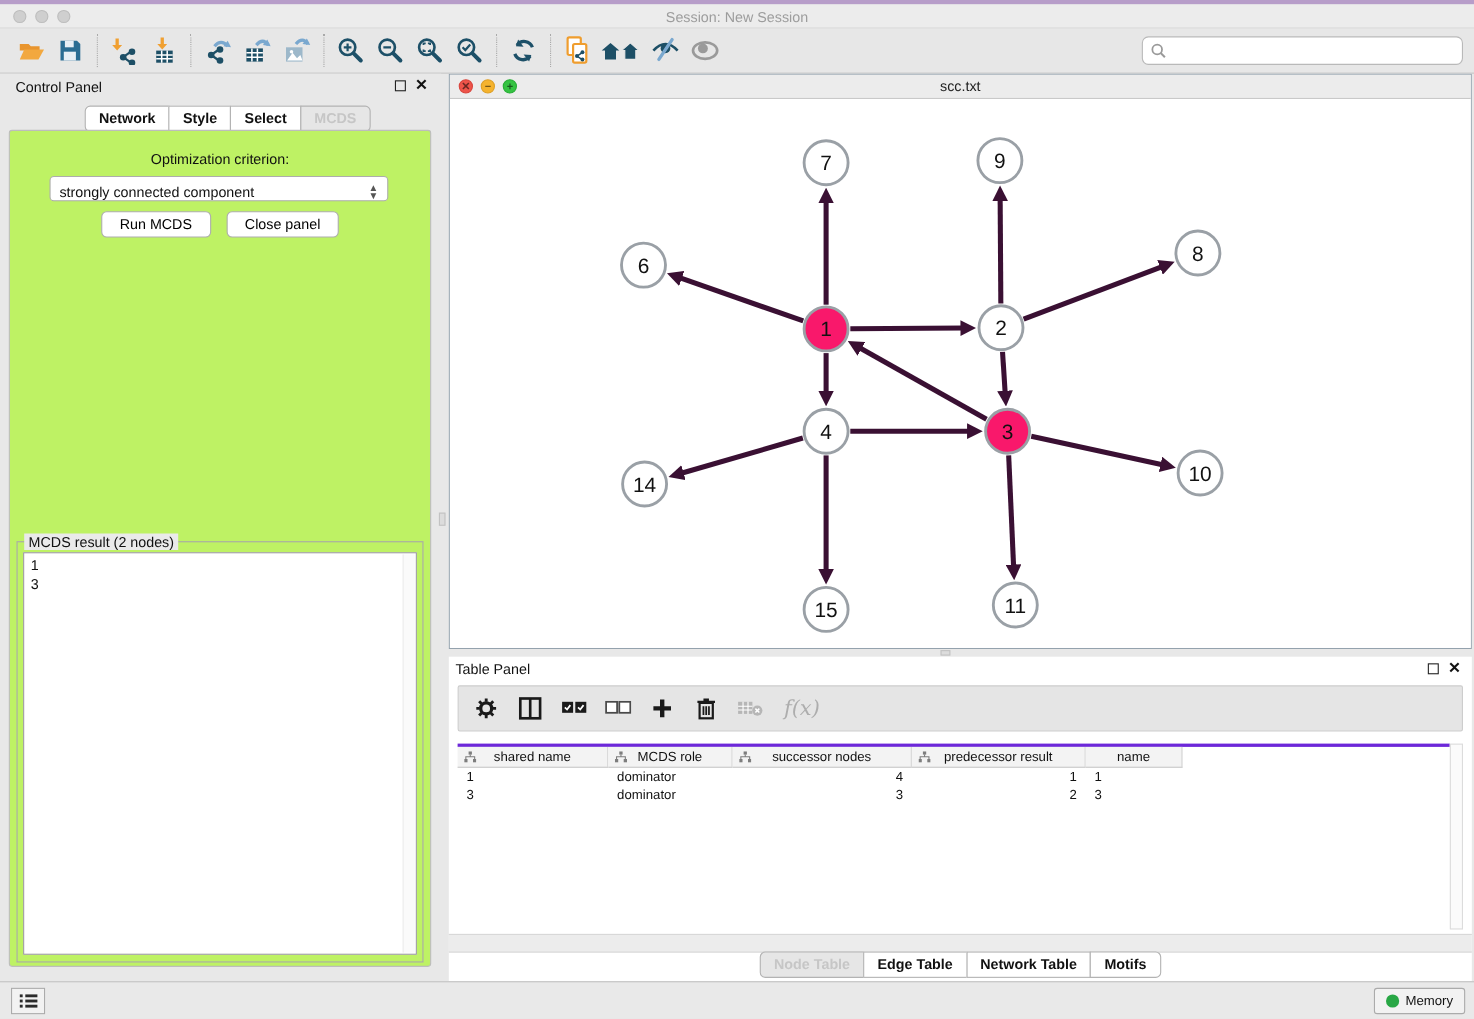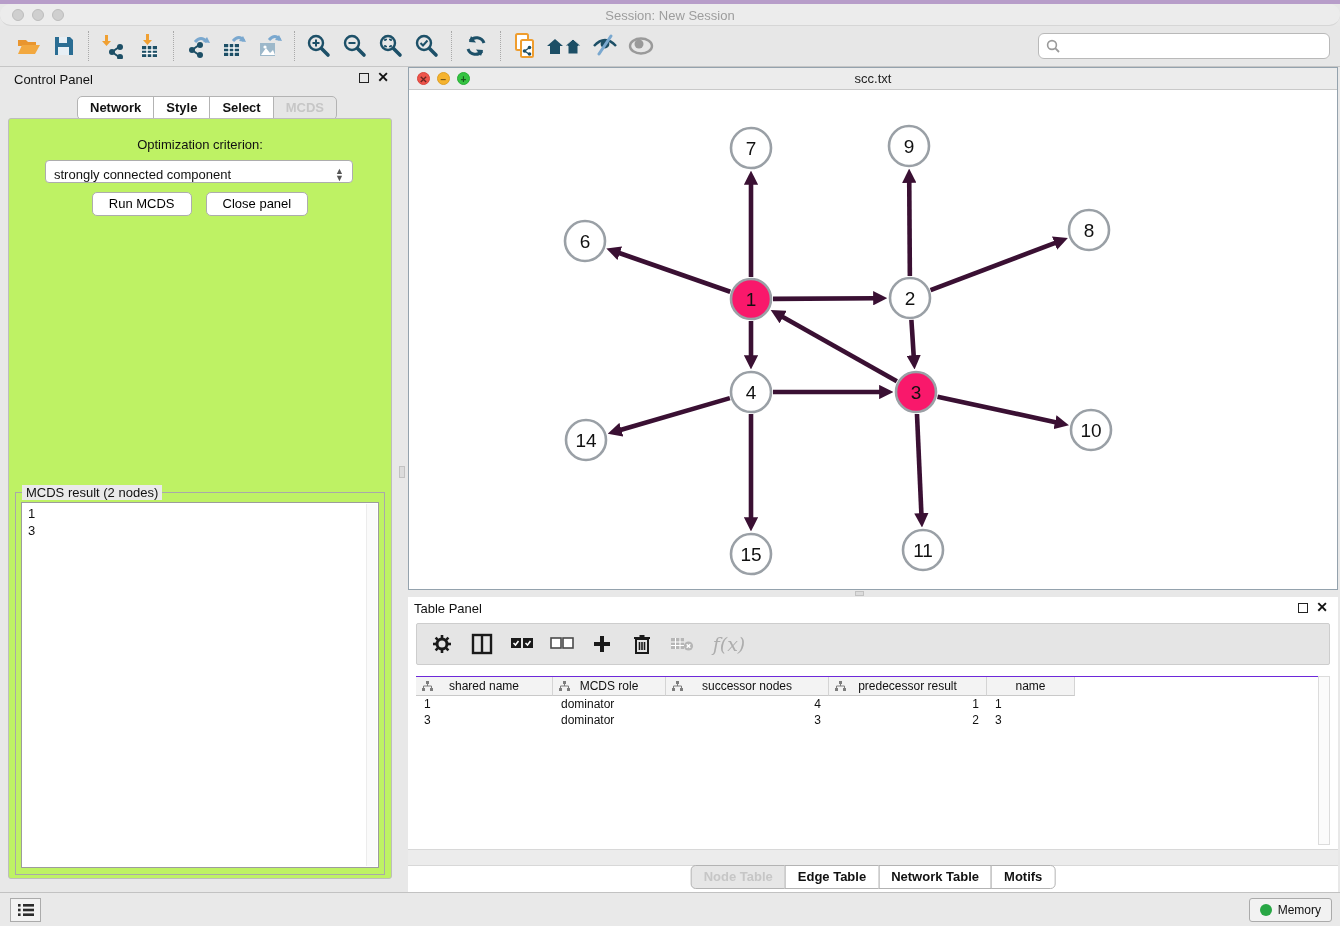--- a/index.html
+++ b/index.html
@@ -1,21 +1,21 @@
 <!DOCTYPE html>
 <html><head>
 <meta charset="utf-8">
 <style>
   * { margin:0; padding:0; box-sizing:border-box; }
   html,body { width:1340px; height:926px; overflow:hidden; }
   body { font-family:"Liberation Sans", sans-serif; background:#e8e8e8; position:relative; font-size:13px; color:#111; }
 
   
   .top-strip { position:absolute; top:0; left:0; width:1340px; height:4px; background:#b79dc9; }
-  .titlebar { position:absolute; top:4px; left:0; width:1340px; height:22px; background:#ececec; border-bottom:1px solid #d6d6d6;border-radius:11px; }
+  .titlebar { position:absolute; top:4px; left:0; width:1340px; height:22px; background:#ececec; border-bottom:1px solid #d6d6d6; }
   .traffic { position:absolute; top:5px; width:12px; height:12px; border-radius:50%; background:#cfcfcf; border:1px solid #bdbdbd; }
   .t1{left:12px} .t2{left:32px} .t3{left:52px}
   .win-title { position:absolute; top:4px; width:100%; text-align:center; color:#9d9d9d; font-size:13px; }
 
   
   .toolbar { position:absolute; top:26px; left:0; width:1340px; height:41px; background:#e7e7e7; border-bottom:1px solid #c6c6c6; display:flex; align-items:center; padding-left:10px; }
   .tb-btn { width:36px; height:34px; display:flex; align-items:center; justify-content:center; }
   .tb-sep { width:1px; height:30px; margin:0 6px; border-left:1px dotted #a9a9a9; }
   .search-box { position:absolute; right:10px; top:7px; width:292px; height:26px; background:#fff; border:1px solid #b9b9b9; border-radius:6px; display:flex; align-items:center; padding-left:6px; }
   .search-box input { border:none; outline:none; flex:1; font-size:13px; font-family:"Liberation Sans",sans-serif; background:transparent; }
@@ -61,21 +61,21 @@
   .v-splitter-handle { position:absolute; left:399px; top:466px; width:6px; height:12px; background:#dcdcdc; border:1px solid #c2c2c2; }
 
   
   .table-panel { position:absolute; left:408px; top:597px; width:930px; height:295px; background:#ffffff; }
   .tp-head { position:absolute; top:4px; left:6px; font-size:13px; }
   .tp-float{ right:30px; } .tp-close{ right:10px; }
   .tp-toolbar { position:absolute; left:8px; right:8px; top:26px; height:42px; background:#e5e5e5; border:1px solid #cdcdcd; border-radius:2px; display:flex; align-items:center; padding-left:12px; gap:14px; }
   .tp-tbtn { width:26px; height:26px; display:flex; align-items:center; justify-content:center; }
   .fx-label { font-style:italic; font-family:"DejaVu Serif",serif; font-size:19px; color:#adadad; }
 
-  .tp-table { position:absolute; left:8px; right:20px; top:79px; bottom:47px; background:#fff; border-top:1px solid #6d28d9; }
+  .tp-table { position:absolute; left:8px; right:20px; top:79px; bottom:47px; background:#fff; border-top:3px solid #6d28d9; }
   .tp-scroll { position:absolute; right:8px; top:79px; bottom:47px; width:12px; background:#fbfbfb; border:1px solid #dcdcdc; }
   .thead { display:flex; height:19px; }
   .th { background:#f3f3f3; border-right:1px solid #d4d4d4; border-bottom:1px solid #c9c9c9; display:flex; align-items:center; justify-content:center; gap:5px; font-size:12px; color:#111; position:relative; }
   .th .mini-icon { position:absolute; left:6px; top:4px; }
   .trow { display:flex; height:16px; font-size:12px; }
   .td { padding:0 8px; overflow:hidden; white-space:nowrap; line-height:16px; }
   .td.r { text-align:right; }
 
   .tp-footer-strip { position:absolute; left:0; right:0; bottom:26px; height:17px; background:#ececec; border-top:1px solid #d8d8d8; border-bottom:1px solid #d8d8d8; }
   .tp-tabs { bottom:3px; left:50%; transform:translateX(-50%); position:absolute; display:flex; }

